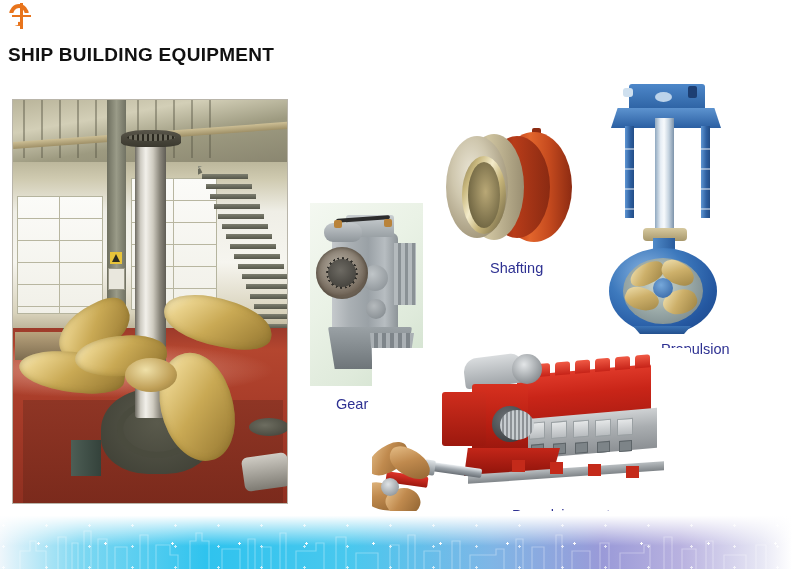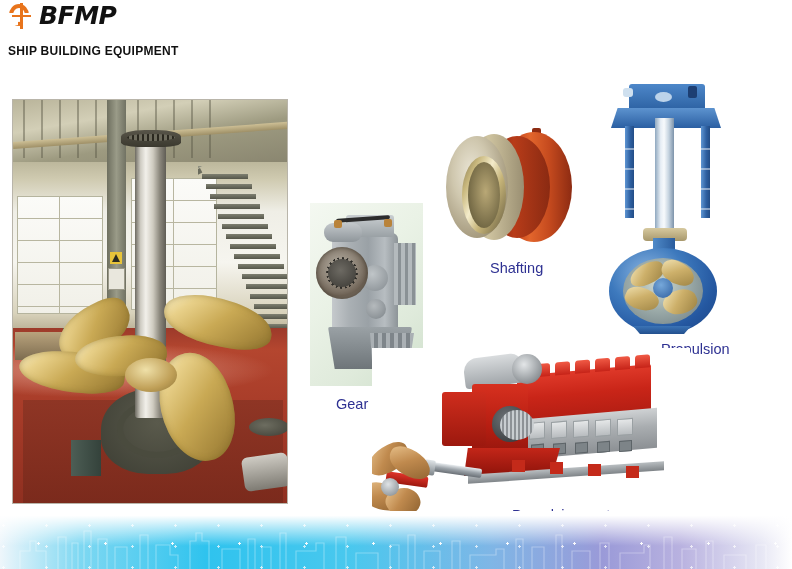--- a/index.html
+++ b/index.html
@@ -29,21 +29,21 @@
   .logo-cross{position:absolute;left:4px;top:12px;width:19px;height:2px;background:#E8741C;}
   .logo-text{
     font-family:"DejaVu Sans", sans-serif;
     font-weight:bold;font-style:italic;font-size:25px;letter-spacing:-0.5px;
     color:#111;line-height:26px;
   }
 
   
   .slide-title{
     position:absolute;left:8px;top:44px;
-    font-size:12px;font-weight:bold;color:#111;letter-spacing:0.3px;
+    font-size:19px;font-weight:bold;color:#111;letter-spacing:0.3px;
     font-family:"Liberation Sans", sans-serif;
   }
 
   
   .caption{
     position:absolute;color:#2E3192;font-size:14.5px;
     font-family:"Liberation Sans", sans-serif;white-space:nowrap;
   }
   #cap-main{left:33px;top:511px;}
   #cap-gear{left:336px;top:396px;}
@@ -262,21 +262,20 @@
 <body>
 
 <div id="slide">
 
   <div class="logo-wrap">
     <div class="logo-mark">
       <div class="logo-ring"></div>
       <div class="logo-cross"></div>
       <div class="logo-bar"></div>
     </div>
-    <div class="logo-text">BFMP</div>
   </div>
 
   <div class="slide-title">SHIP BUILDING EQUIPMENT</div>
 
   <div class="photo" id="photo-main">
     <div class="hall-wall"></div>
 
     <div class="win" style="left:4px;top:96px;width:86px;height:118px;"></div>
     <div class="winline" style="left:4px;top:118px;width:86px;"></div>
     <div class="winline" style="left:4px;top:140px;width:86px;"></div>

